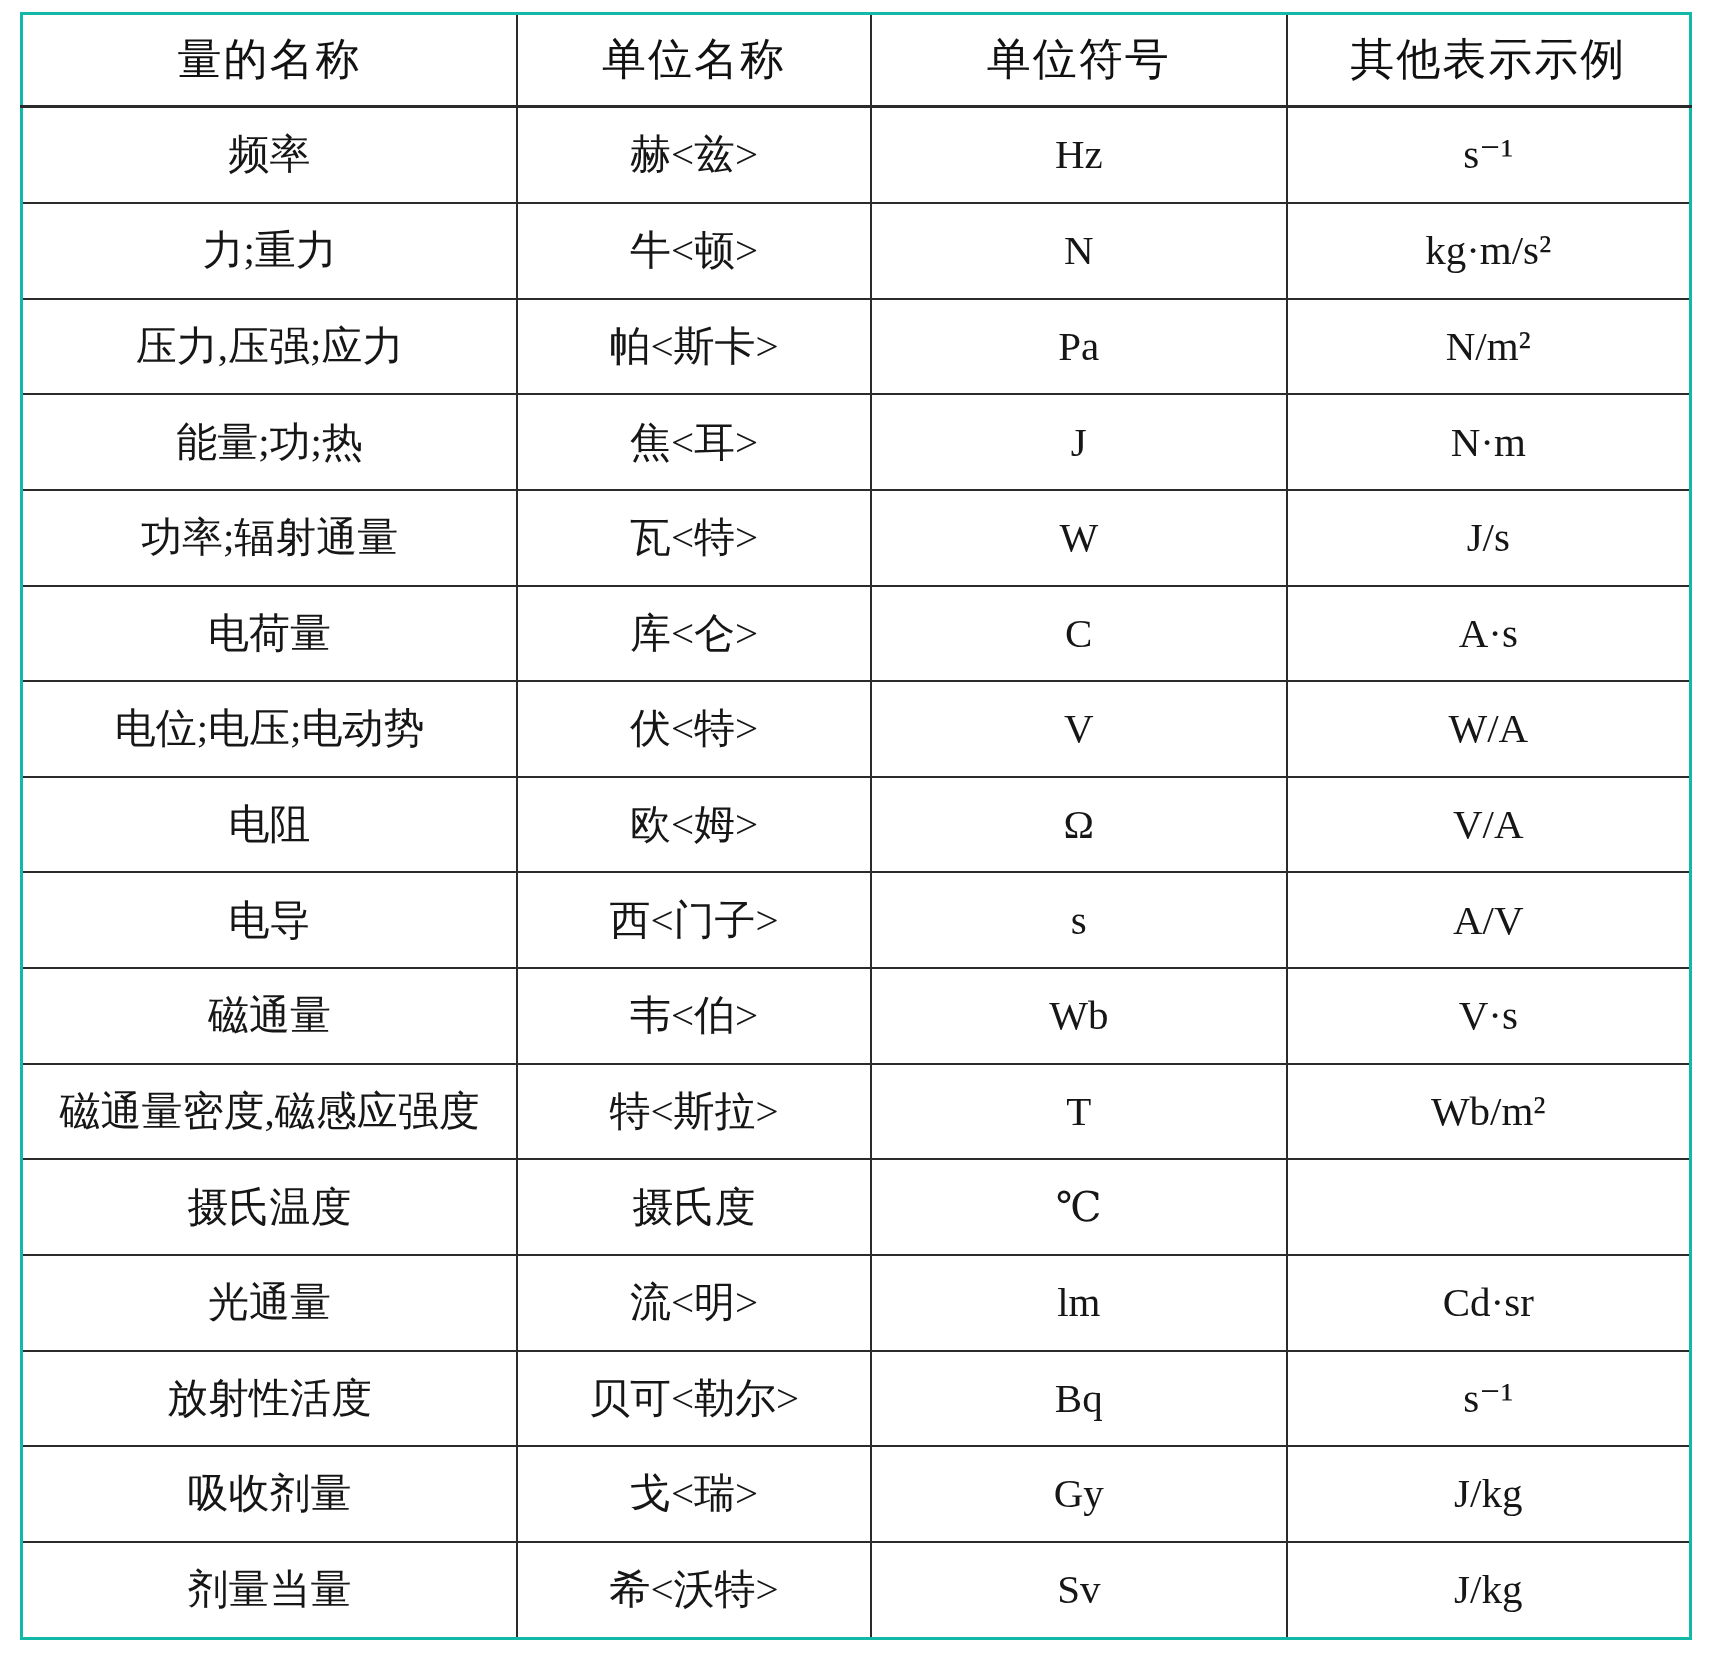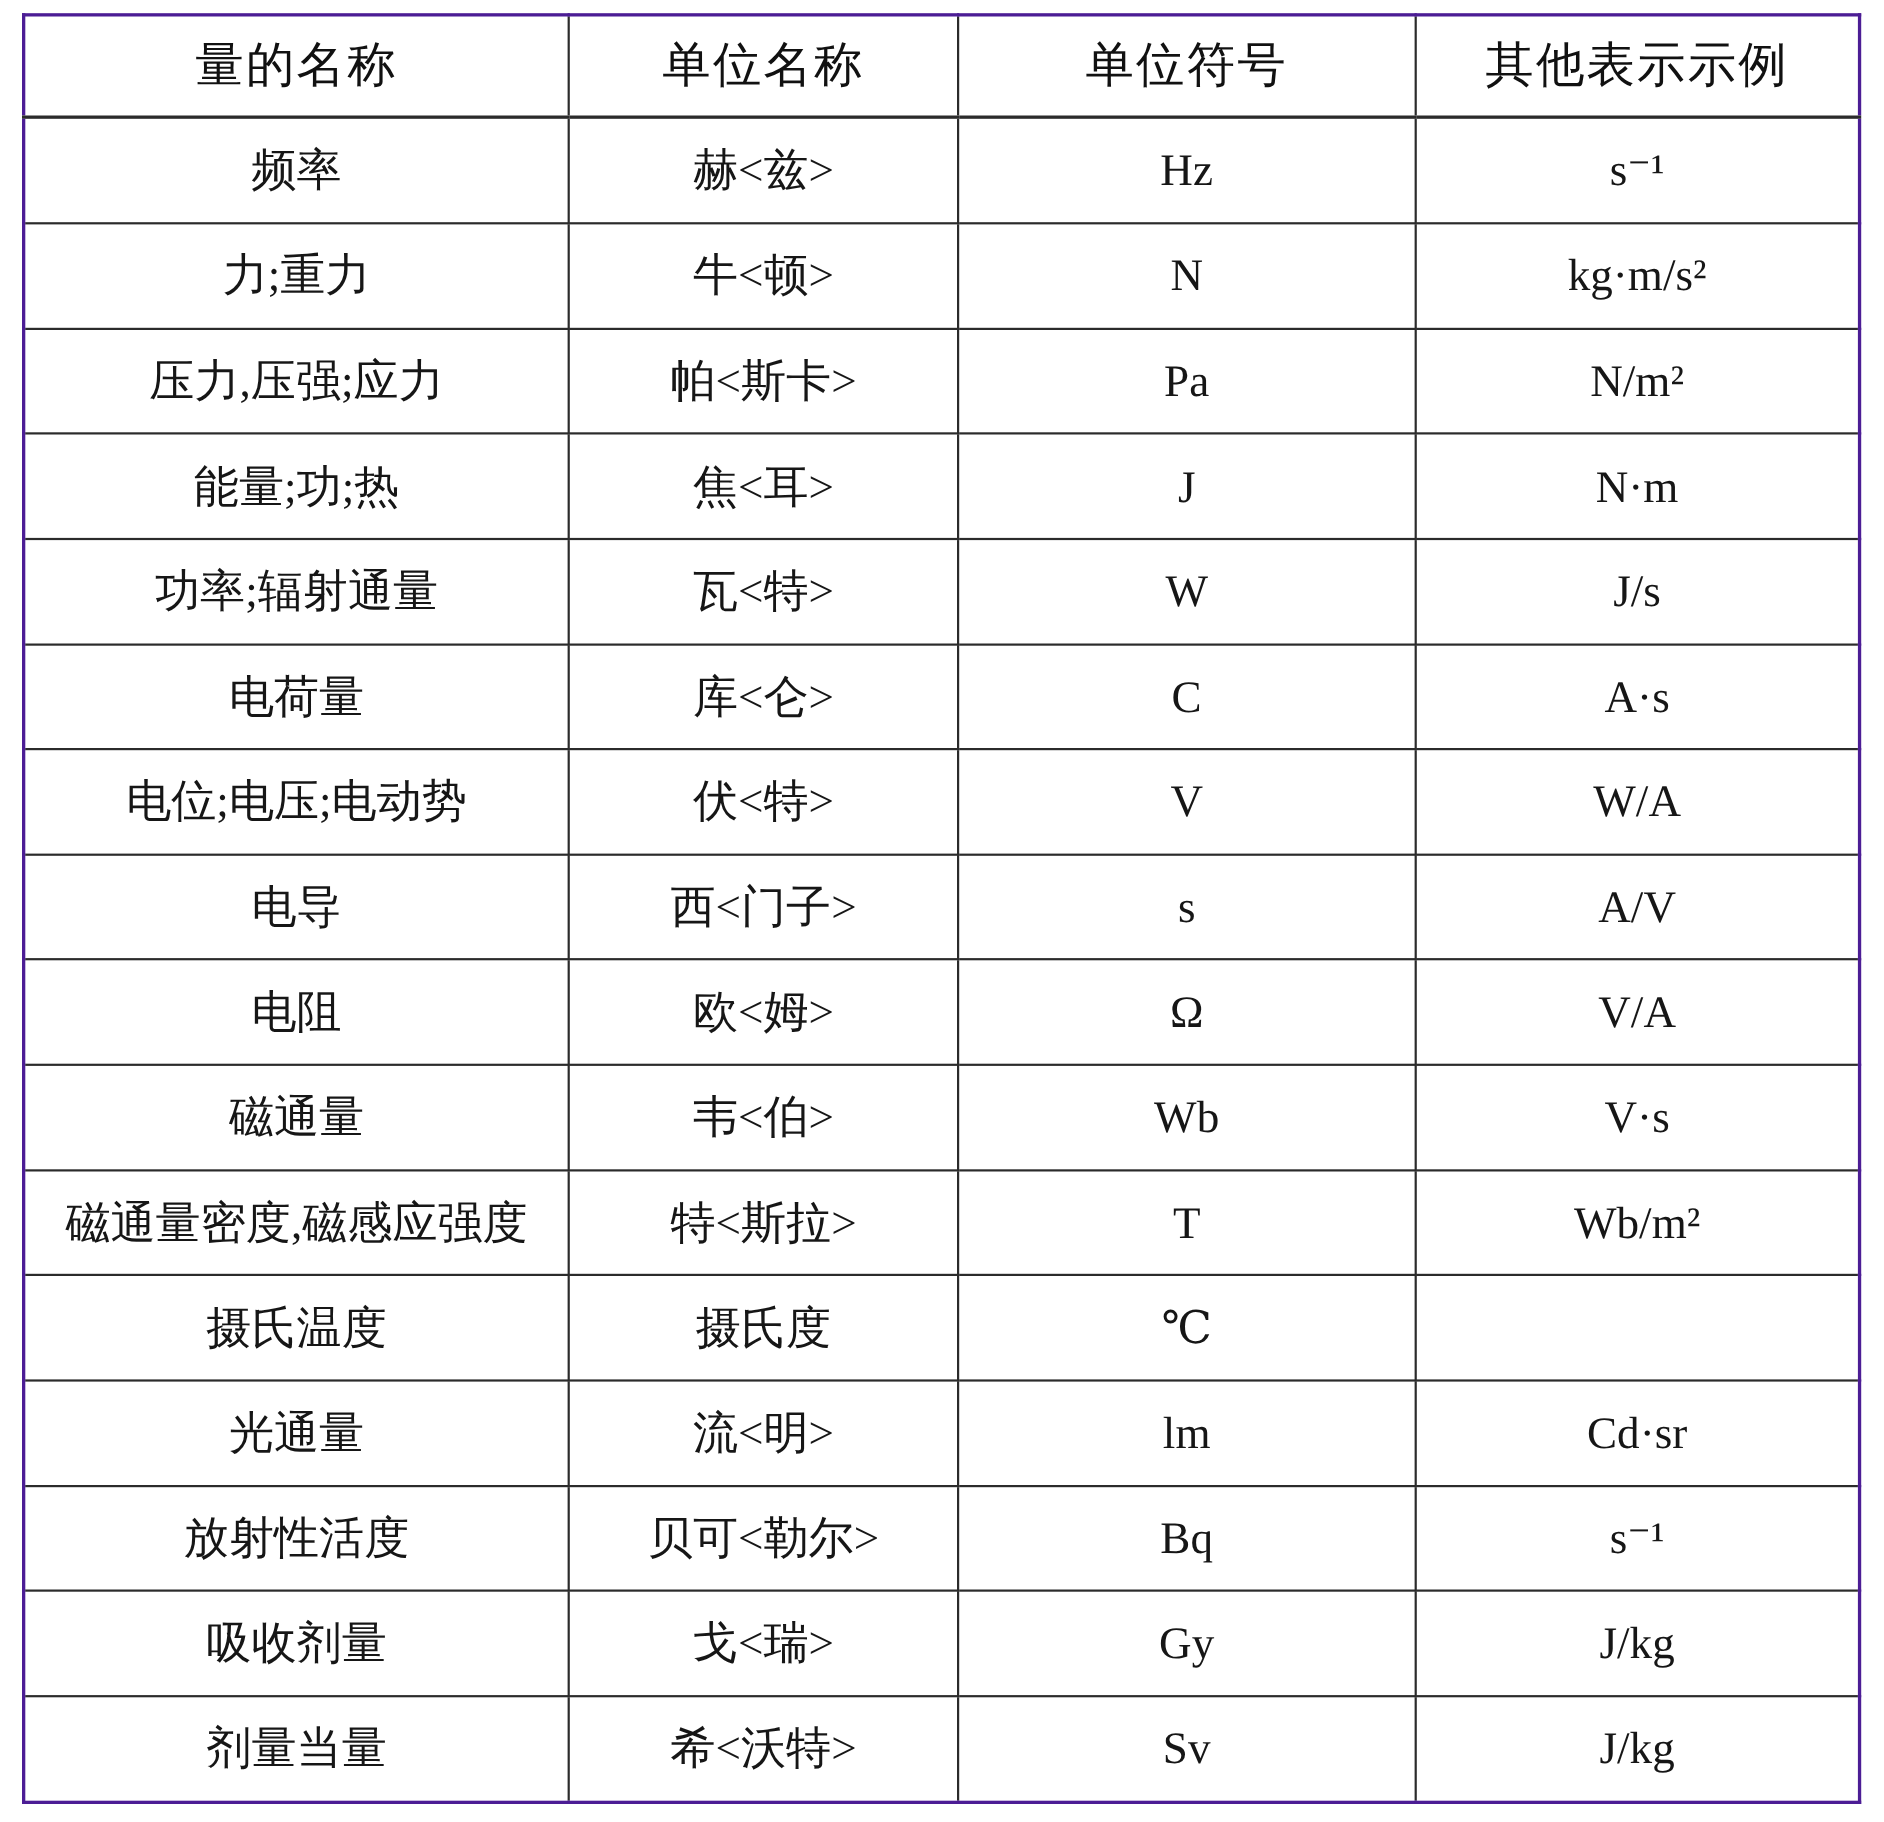--- a/index.html
+++ b/index.html
@@ -19,21 +19,21 @@
     left: 20px;
     top: 12px;
     width: 1672px;
     height: 1628px;
   }
   table.units-table {
     width: 100%;
     height: 100%;
     border-collapse: collapse;
     table-layout: fixed;
-    border: 3px solid #4c1d95;
+    border: 3px solid #14b8a6;
   }
   .units-table th,
   .units-table td {
     border: 2px solid #2b2b2b;
     text-align: center;
     vertical-align: middle;
     padding: 0 6px;
     font-weight: normal;
     font-size: 41px;
     line-height: 1.15;
@@ -110,30 +110,30 @@
           <td>C</td>
           <td>A·s</td>
         </tr>
         <tr>
           <td>电位;电压;电动势</td>
           <td>伏&lt;特&gt;</td>
           <td>V</td>
           <td>W/A</td>
         </tr>
         <tr>
+          <td>电阻</td>
+          <td>欧&lt;姆&gt;</td>
+          <td>Ω</td>
+          <td>V/A</td>
+        </tr>
+        <tr>
           <td>电导</td>
           <td>西&lt;门子&gt;</td>
           <td>s</td>
           <td>A/V</td>
-        </tr>
-        <tr>
-          <td>电阻</td>
-          <td>欧&lt;姆&gt;</td>
-          <td>Ω</td>
-          <td>V/A</td>
         </tr>
         <tr>
           <td>磁通量</td>
           <td>韦&lt;伯&gt;</td>
           <td>Wb</td>
           <td>V·s</td>
         </tr>
         <tr>
           <td>磁通量密度,磁感应强度</td>
           <td>特&lt;斯拉&gt;</td>

